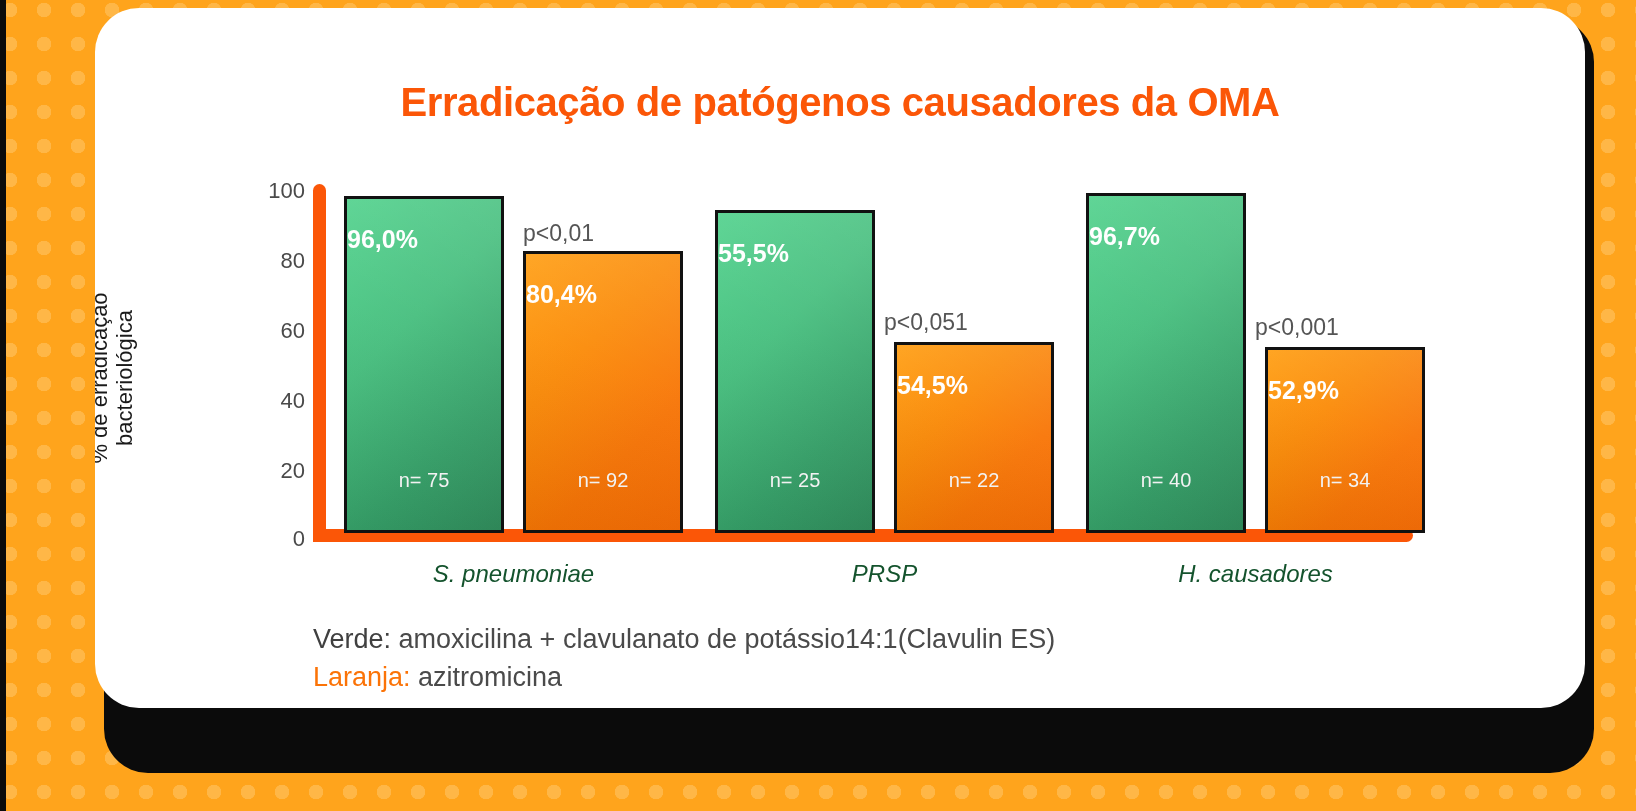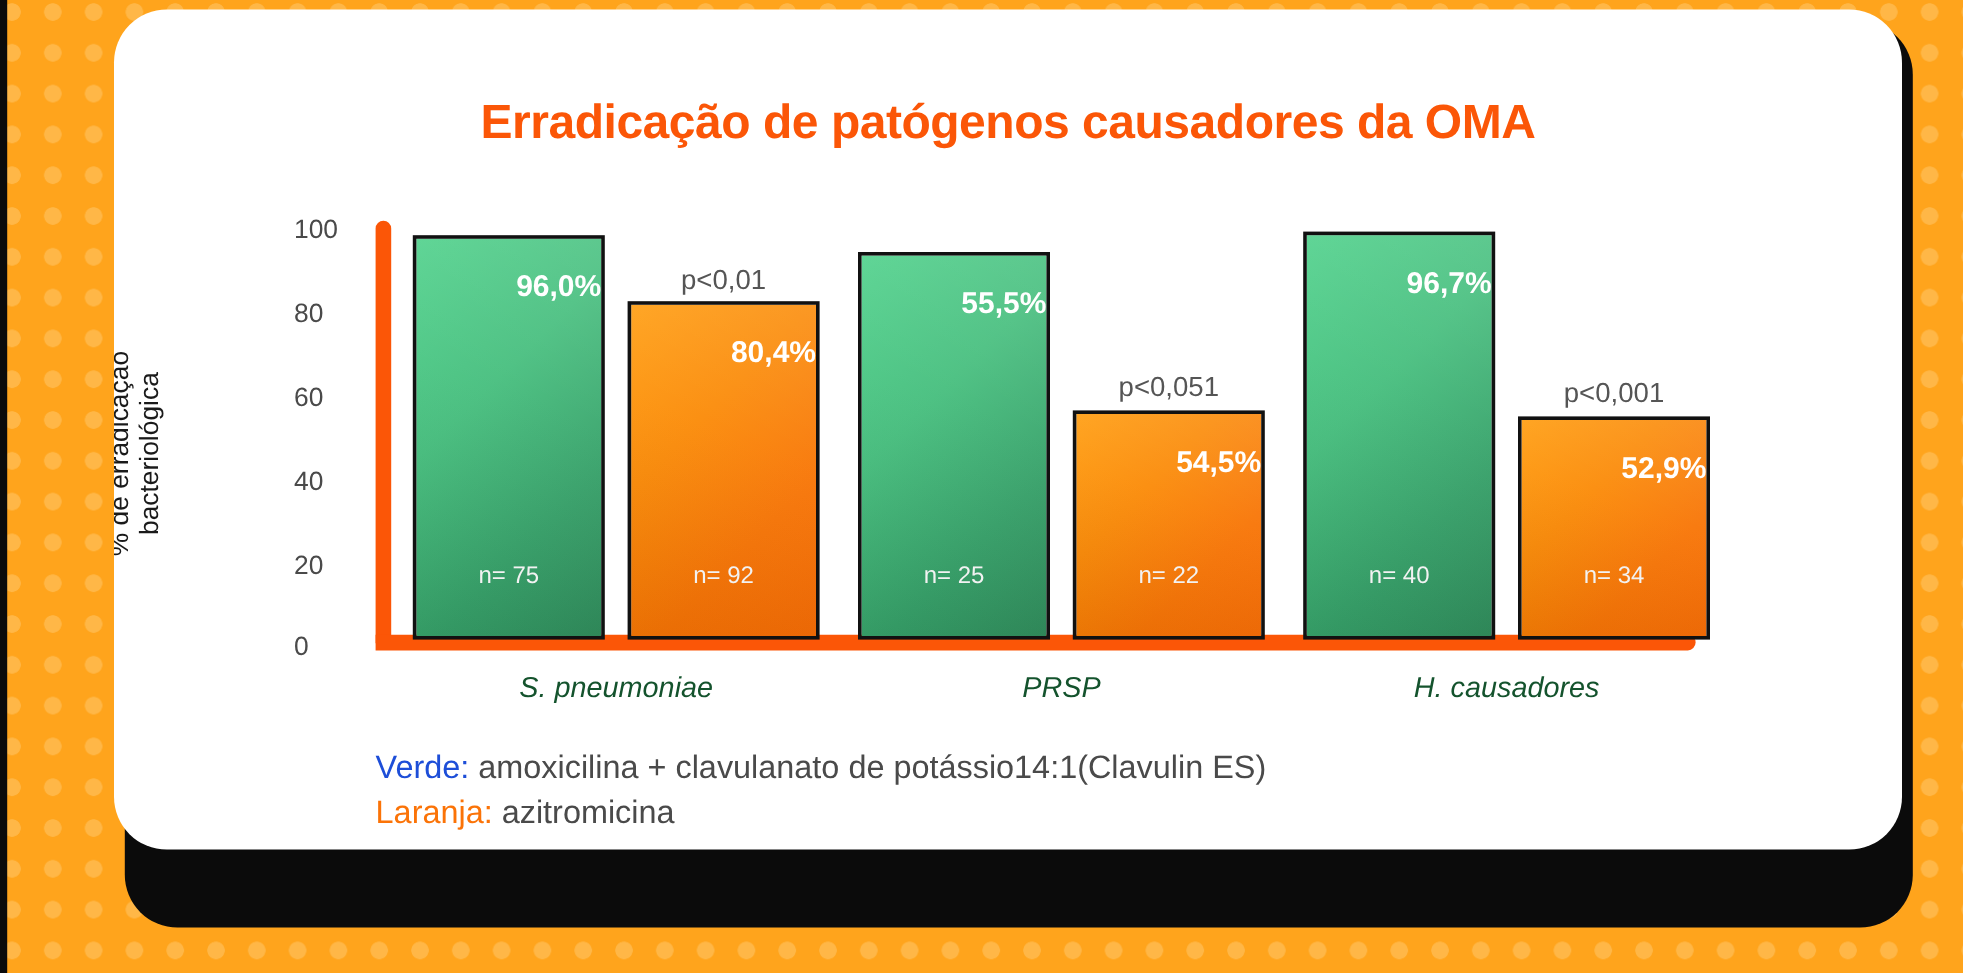--- a/index.html
+++ b/index.html
@@ -91,21 +91,21 @@
     color: #1A1A1A;
     line-height: 1.15;
     white-space: pre-line;
   }
 
   
   .y-tick {
     position: absolute;
     right: 0;
     width: 60px;
-    text-align: left;
+    text-align: right;
     font-size: 22px;
     color: #4A4A4A;
   }
   #y-ticks {
     position: absolute;
     left: 150px;
     top: 0;
     width: 60px;
     height: 752px;
   }
@@ -158,41 +158,40 @@
     position: absolute;
     inset: 0;
     background: linear-gradient(200deg, rgba(255,255,255,0.12) 0%, rgba(255,255,255,0.05) 40%, rgba(0,0,0,0.06) 100%);
     pointer-events: none;
   }
 
   .bar-value {
     position: absolute;
     left: 0; right: 0;
     top: 26px;
-    text-align: right;
+    text-align: left;
     font-size: 25px;
     font-weight: bold;
     color: #FFFFFF;
     z-index: 2;
   }
   .bar-n {
     position: absolute;
     left: 0; right: 0;
     bottom: 38px;
     text-align: center;
     font-size: 20px;
     color: #F2F2F2;
     z-index: 2;
   }
 
   .p-label {
     position: absolute;
     font-size: 23px;
     color: #555555;
-    text-align: center;
     white-space: nowrap;
   }
 
   .cat-label {
     position: absolute;
     top: 552px;
     font-size: 24px;
     font-style: italic;
     color: #14532d;
     text-align: center;
@@ -202,21 +201,21 @@
   
   #legend {
     position: absolute;
     left: 218px;
     top: 612px;
     font-size: 27px;
     color: #4A4A4A;
     line-height: 1.42;
   }
   .legend-line { white-space: nowrap; }
-  .sw-green  { color: #1d4ed8; }
+  .sw-green  { color: #404040; }
   .sw-orange { color: #FB7307; }
 </style>
 </head>
 <body>
 
 <div id="backdrop"></div>
 <div id="left-edge-strip"></div>
 <div id="card-shadow"></div>
 
 <div id="card">

